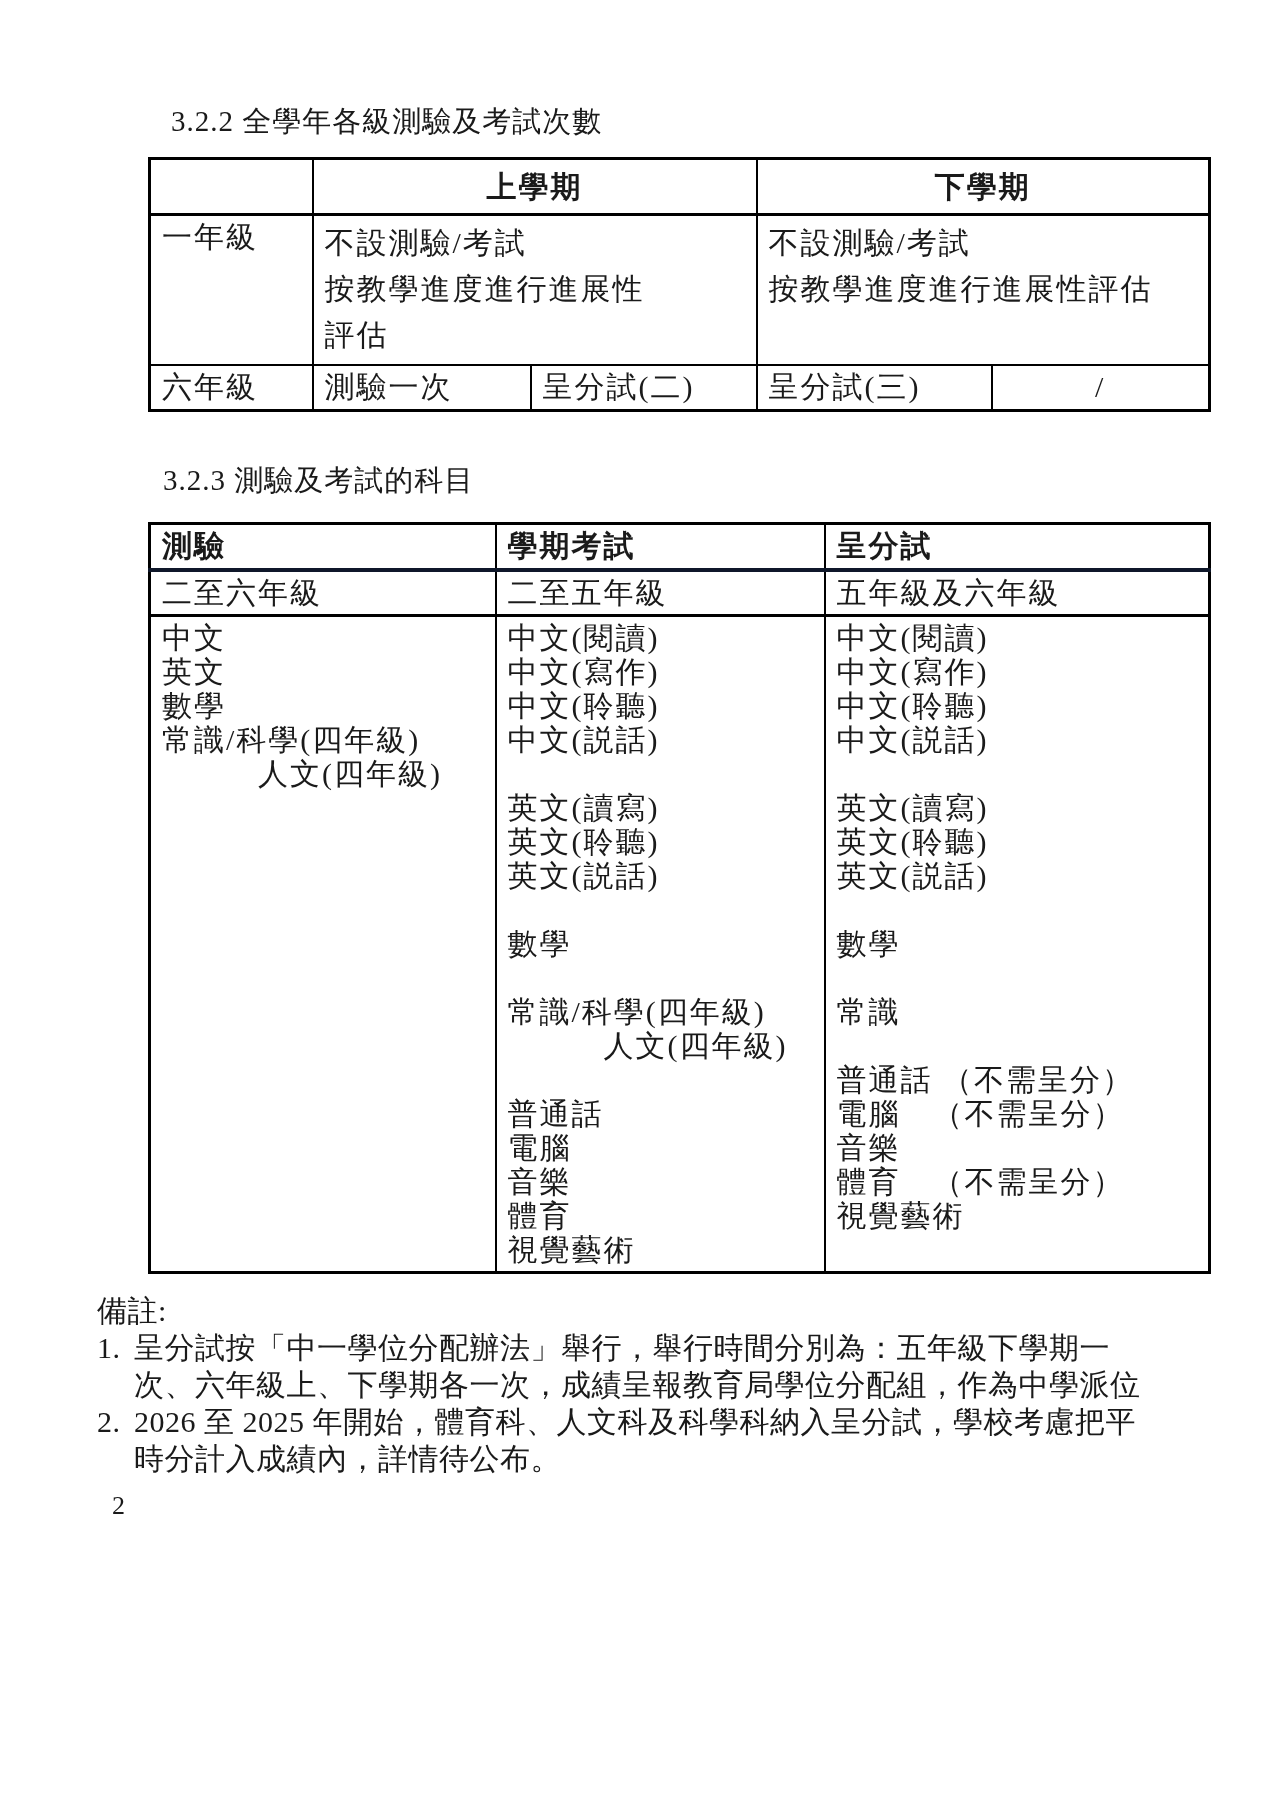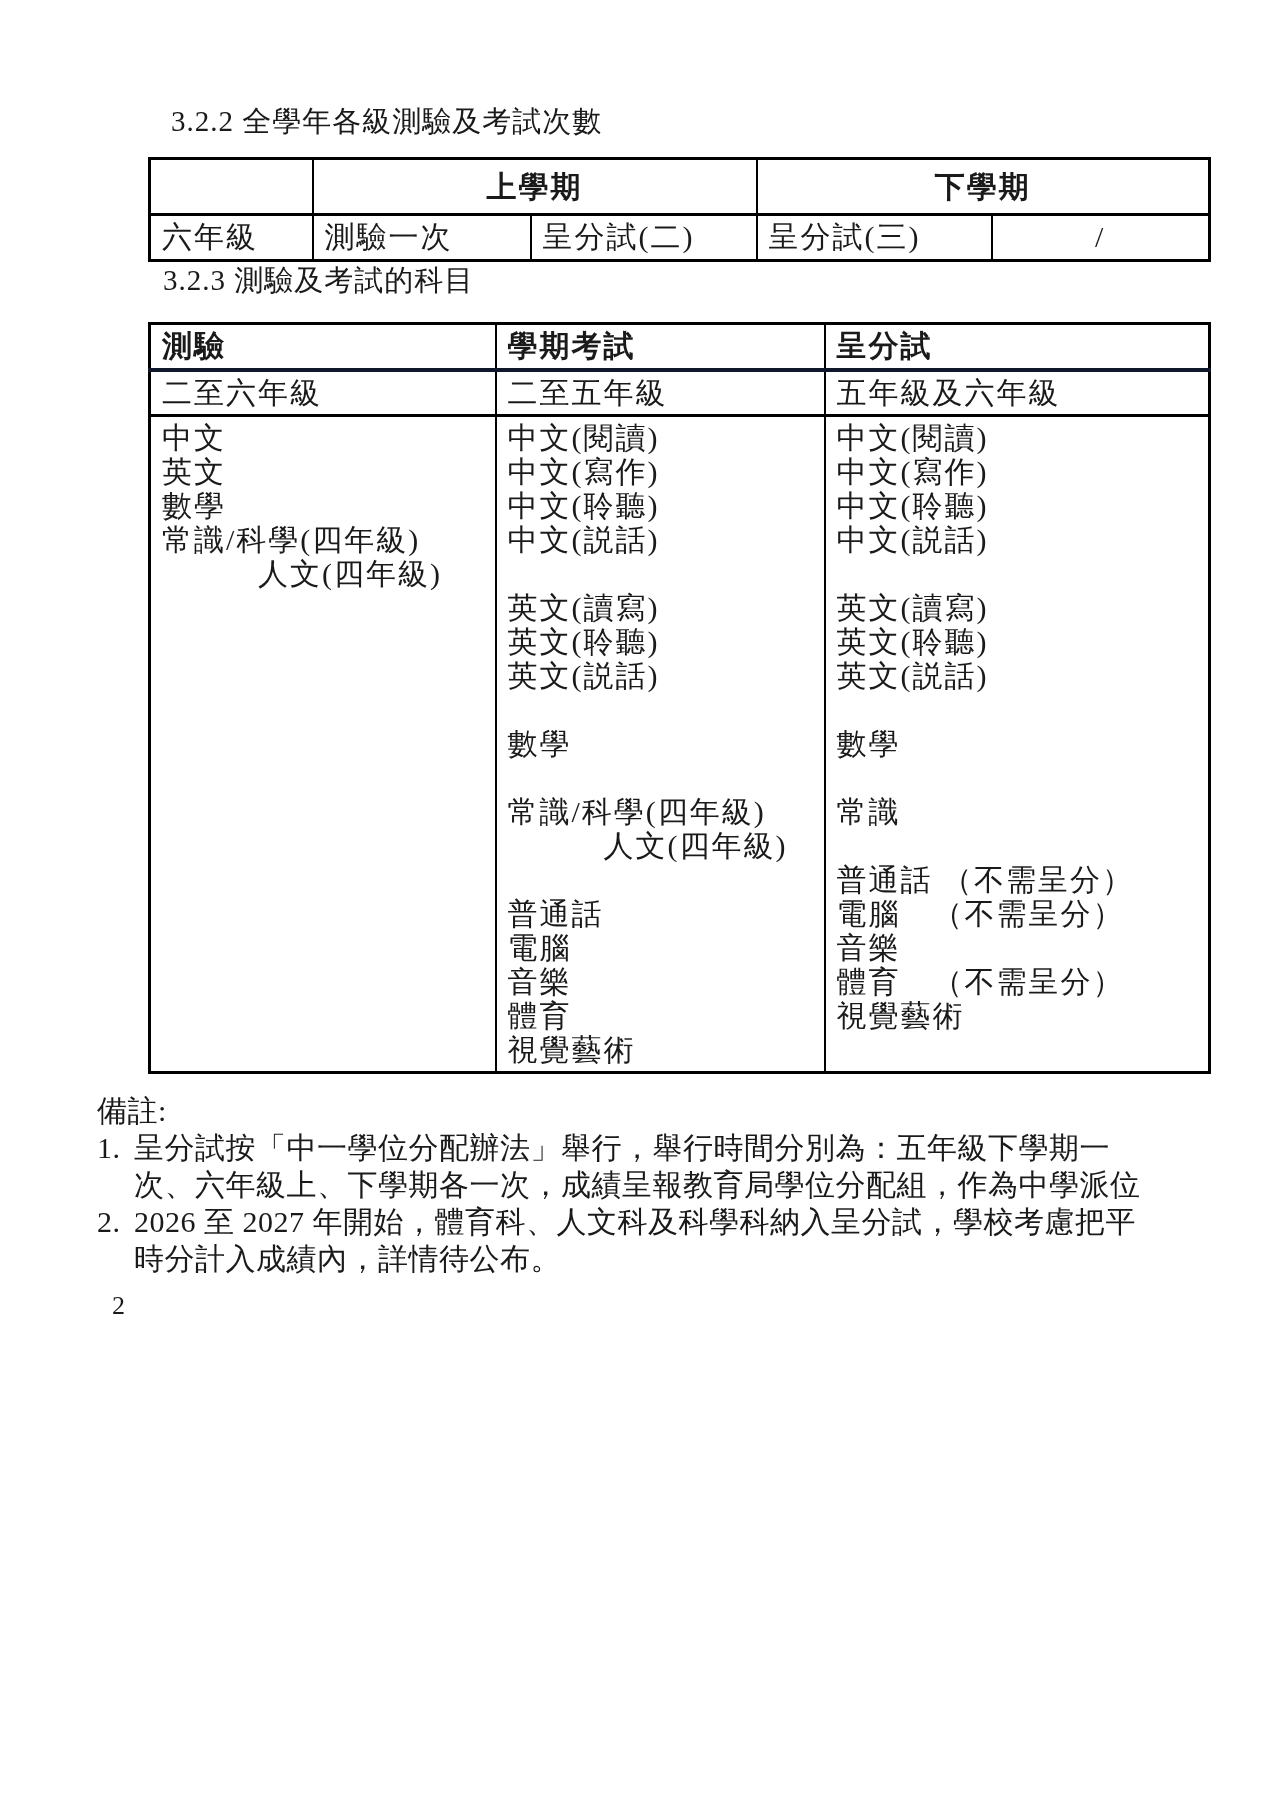--- a/index.html
+++ b/index.html
@@ -9,21 +9,21 @@
     color:#1a1a1a;
     font-family:"Liberation Serif","DejaVu Serif",serif;
     overflow:hidden;
   }
   .page { padding:103px 58px 0 125px; }
 
   .sec-title {
     font-size:29px; line-height:36px; letter-spacing:1px;
     margin-left:46px; margin-bottom:18px;
   }
-  #title2 { margin-bottom:24px; margin-left:38px; }
+  #title2 { margin-top:50px; margin-bottom:24px; margin-left:38px; }
 
   table { border-collapse:collapse; table-layout:fixed; width:1060px;margin-left:23px; }
   td {
     border:2px solid #000;
     vertical-align:top;
     padding:4px 11px;
     font-size:30px; line-height:34px;
     letter-spacing:2px;
     overflow:hidden;
   }
@@ -65,20 +65,32 @@
         <col style="width:218px">
         <col style="width:226px">
         <col style="width:235px">
         <col style="width:218px">
     </colgroup>
     <tbody>
         <tr class="h56">
       <td class="hd"></td>
       <td class="hd" colspan="2">上學期</td>
       <td class="hd" colspan="2">下學期</td>
+    </tr>
+    <tr class="h150">
+      <td>一年級</td>
+      <td colspan="2" class="lines46">
+            <div class="tline">不設測驗/考試</div>
+            <div class="tline">按教學進度進行進展性</div>
+            <div class="tline">評估</div>
+          </td>
+      <td colspan="2" class="lines46">
+            <div class="tline">不設測驗/考試</div>
+            <div class="tline">按教學進度進行進展性評估</div>
+          </td>
     </tr>
     <tr class="h46">
       <td>六年級</td>
       <td>測驗一次</td>
       <td>呈分試(二)</td>
       <td>呈分試(三)</td>
       <td class="center">/</td>
     </tr>
   </tbody>
     </table>
@@ -160,21 +172,21 @@
     <div class="note-item">
       <div class="note-num">1.</div>
       <div class="note-text">
           <div class="tline">呈分試按「中一學位分配辦法」舉行，舉行時間分別為：五年級下學期一</div>
           <div class="tline">次、六年級上、下學期各一次，成績呈報教育局學位分配組，作為中學派位</div>
         </div>
     </div>
     <div class="note-item">
       <div class="note-num">2.</div>
       <div class="note-text">
-          <div class="tline">2026 至 2027 年開始，體育科、人文科及科學科納入呈分試，學校考慮把平</div>
+          <div class="tline">2026 至 2025 年開始，體育科、人文科及科學科納入呈分試，學校考慮把平</div>
           <div class="tline">時分計入成績內，詳情待公布。</div>
         </div>
     </div>
   </div>
 
   <div class="page-num">2</div>
 
 </div>
 
 </body></html>

